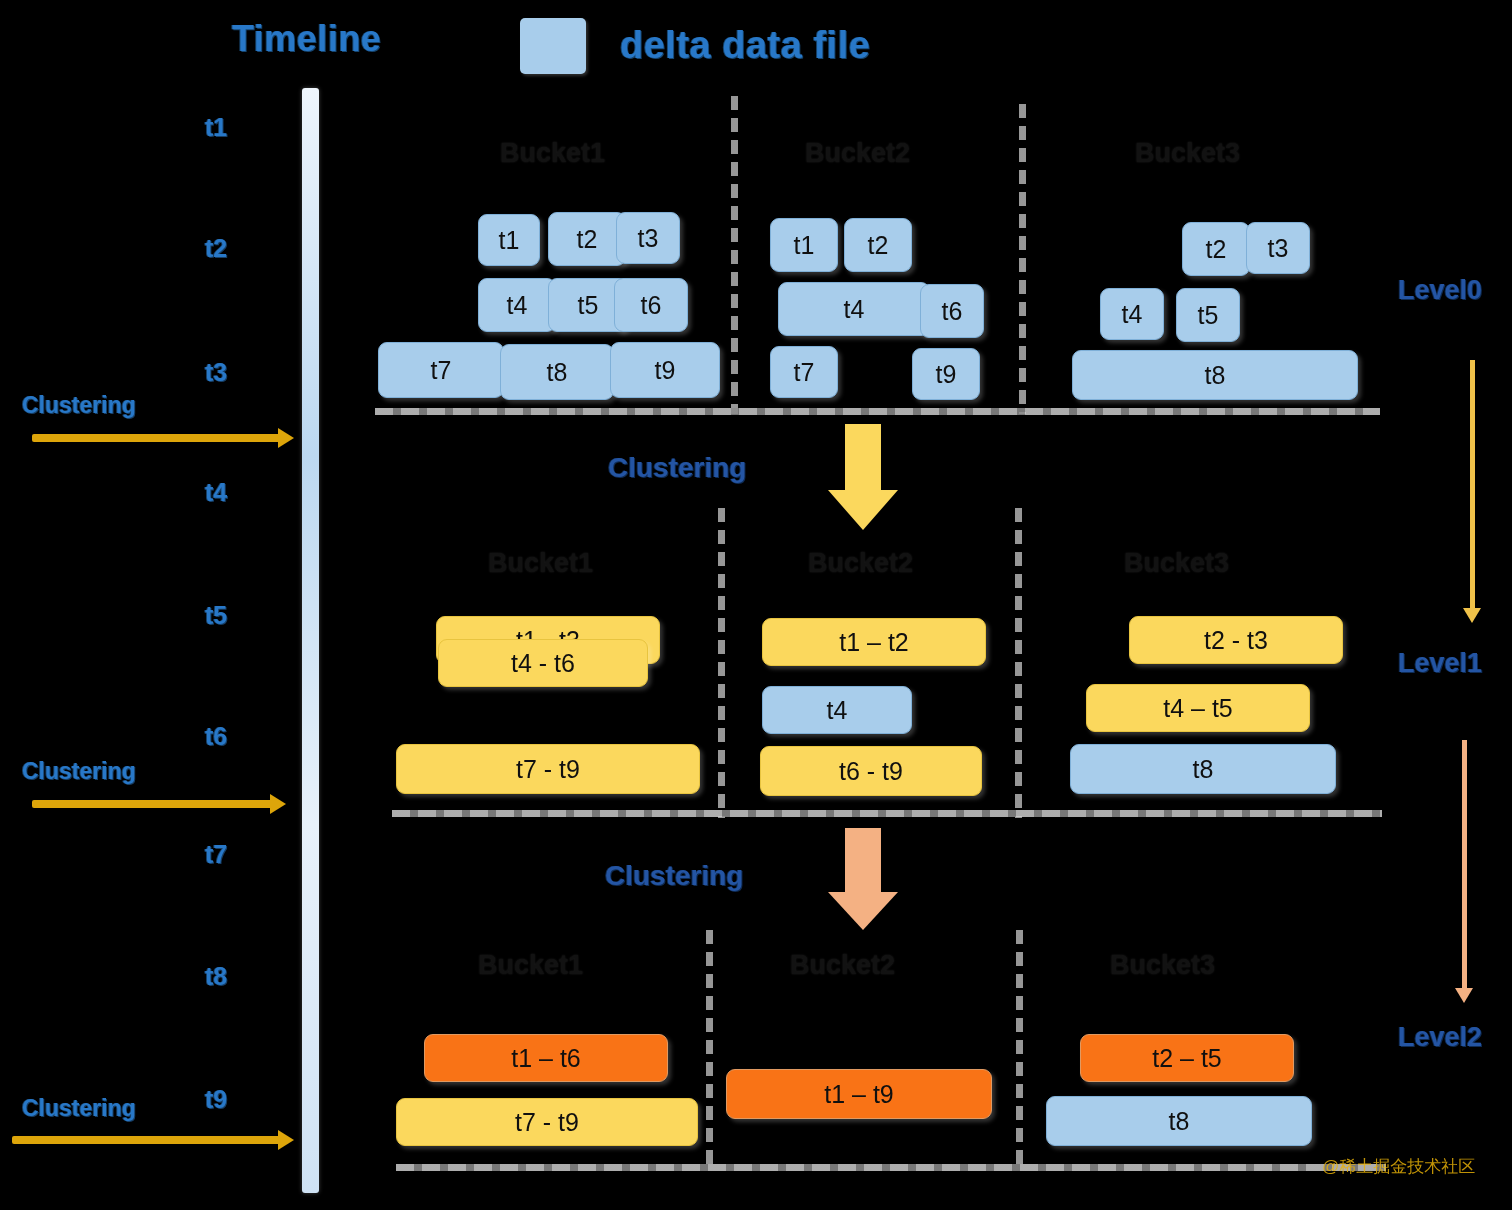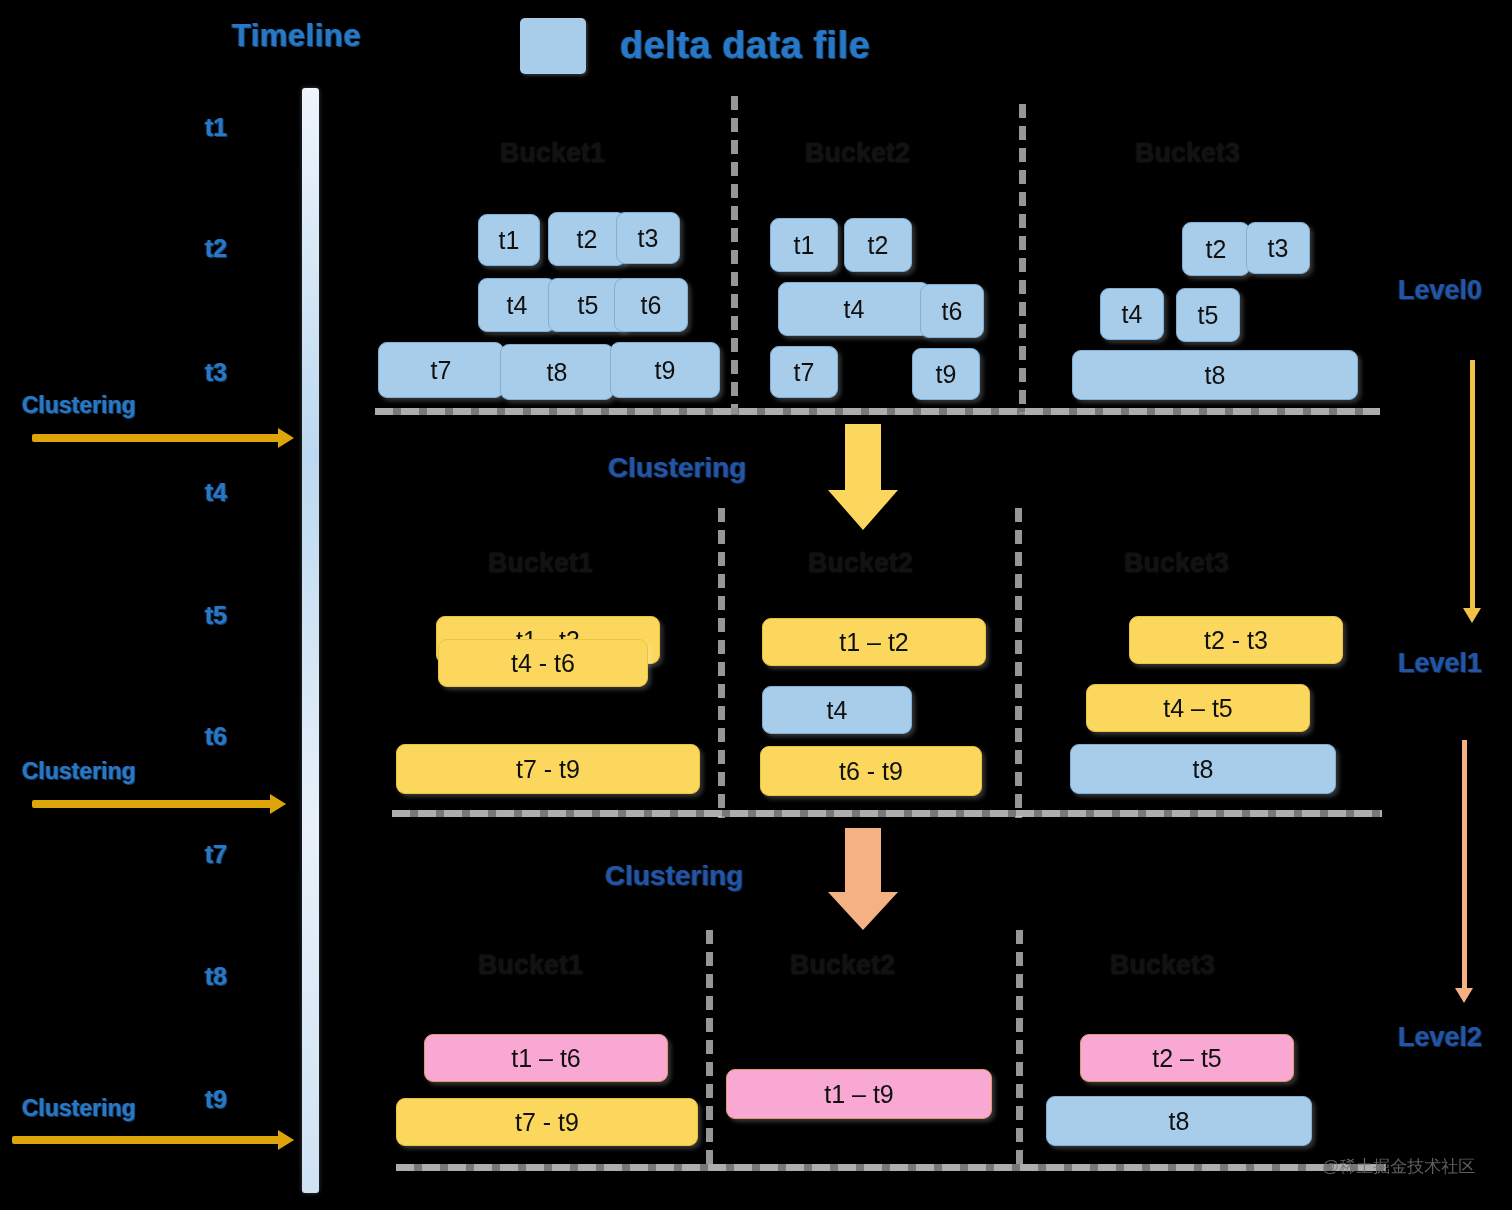--- a/index.html
+++ b/index.html
@@ -6,21 +6,21 @@
   body{width:1512px;height:1210px;position:relative;overflow:hidden;
        font-family:"Liberation Sans","DejaVu Sans",sans-serif;}
 
   .abs{position:absolute;}
 
   
   .title-blue{
     color:#2878c8;font-weight:bold;letter-spacing:.5px;
     text-shadow:1px 1px 0 #16456f, -1px 0 0 #16456f;
   }
-  #timeline-title{left:232px;top:18px;font-size:31px;}
+  #timeline-title{left:232px;top:18px;font-size:36px;}
   #legend-label{left:620px;top:24px;font-size:38px;}
   #legend-swatch{left:520px;top:18px;width:66px;height:56px;
      background:#a8cdeb;border-radius:5px;box-shadow:2px 2px 3px rgba(255,255,255,.18);}
 
   
   #timeline-axis{left:302px;top:88px;width:17px;height:1105px;
      background:linear-gradient(to bottom,#eef5fc,#bcd8f0,#e8f1fa,#cfe2f4);
      border-radius:3px;box-shadow:0 0 4px rgba(255,255,255,.25);}
 
   .tick{color:#2878c8;font-weight:bold;font-size:25px;
@@ -44,31 +44,31 @@
 
   .bucket-label{color:#121212;font-weight:bold;font-size:27px;
      text-shadow:0 0 2px #222;}
 
   
   .blk{border-radius:9px;display:flex;align-items:center;justify-content:center;
      color:#101010;font-size:25px;box-shadow:3px 3px 4px rgba(255,255,255,.20);}
   .blk.blue{background:#a8cdeb;border:1px solid #7fb0d8;}
   .blk.yellow{background:#fcd košt;}
   .blk.yellow{background:#fbd85d;border:1px solid #e8c43f;}
-  .blk.orange{background:#f9a8d4;border:1px solid #e09a62;}
+  .blk.orange{background:#f97316;border:1px solid #e09a62;}
 
   
   .level-label{color:#2455a4;font-weight:bold;font-size:27px;
      text-shadow:1px 1px 0 #0f2c55,-1px 0 0 #0f2c55;}
   .vert-arrow{position:absolute;width:5px;}
   .vert-arrow::after{content:"";position:absolute;left:-7px;bottom:-13px;
      border-top:15px solid currentColor;border-left:9px solid transparent;
      border-right:9px solid transparent;}
 
-  #watermark{color:#737373;font-size:17px;opacity:.82;left:1322px;top:1155px;}
+  #watermark{color:#eab308;font-size:17px;opacity:.82;left:1322px;top:1155px;}
 
   .clabel-mid{color:#2455a4;font-weight:bold;font-size:28px;
      text-shadow:1px 1px 0 #0f2c55,-1px 0 0 #0f2c55;}
 </style>
 </head>
 <body>
 
 <div class="abs title-blue" id="timeline-title">Timeline</div>
 
 <div class="abs" id="legend-swatch"></div>

